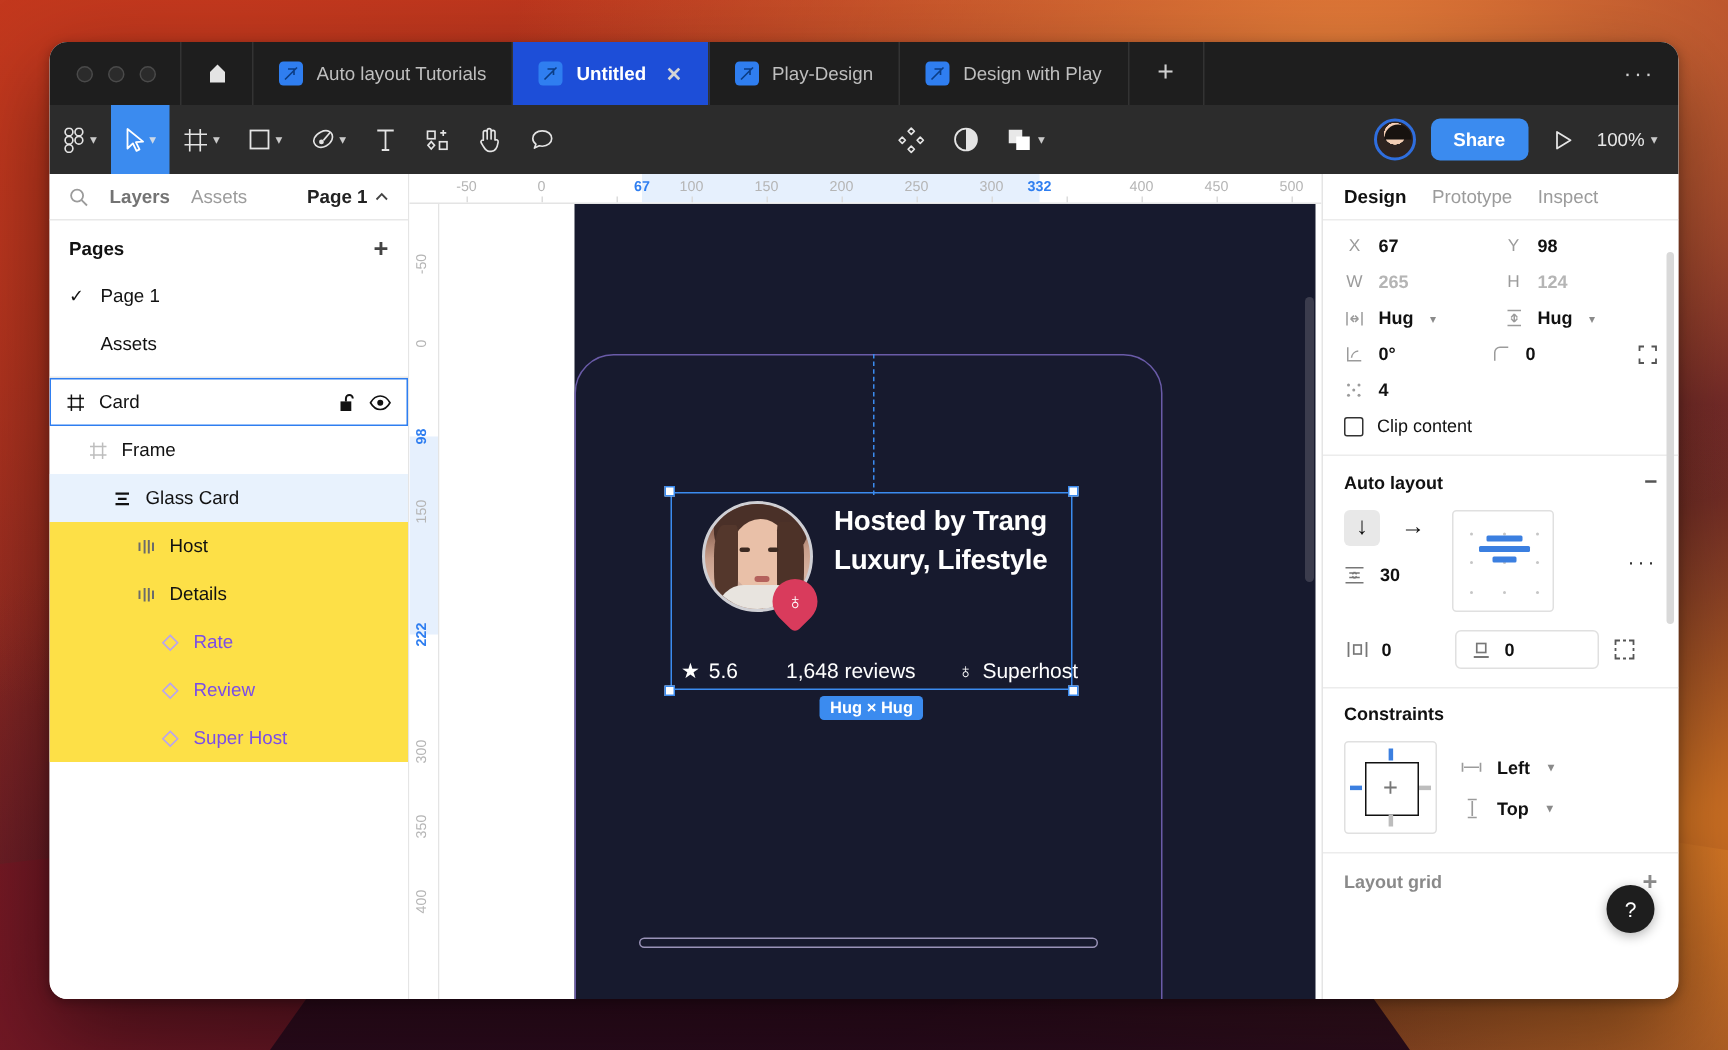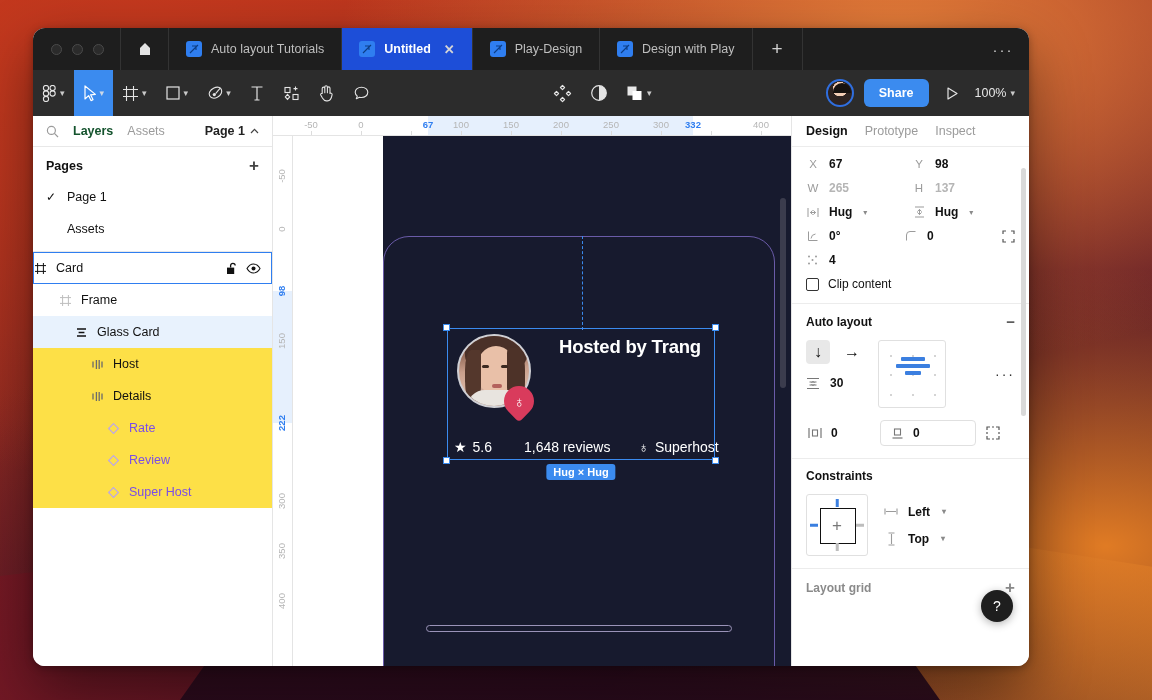--- a/index.html
+++ b/index.html
@@ -24,21 +24,21 @@
   .wf2 { right:0; bottom:0; width:560px; height:180px;
     background: linear-gradient(255deg, rgba(226,128,40,.55), rgba(90,26,28,.15));
     clip-path: polygon(0 100%, 46% 0%, 100% 26%, 100% 100%); }
   .wf3 { left:180px; bottom:0; width:760px; height:150px;
     background: linear-gradient(180deg, rgba(62,16,34,.75), rgba(40,10,28,.95));
     clip-path: polygon(14% 0%, 86% 0%, 100% 100%, 0 100%); }
 
   
   .window {
     position: absolute; left: 33px; top: 28px;
-    width: 996px; height: 638px;
+    width: 1086px; height: 638px;
     border-radius: 12px; overflow: hidden;
     background: #fff;
     box-shadow: 0 22px 60px rgba(0,0,0,.45), 0 2px 8px rgba(0,0,0,.3);
     display: flex; flex-direction: column;
   }
 
   
   .tabbar {
     height: 42px; background: #1e1e1e; display: flex; align-items: stretch;
     flex: 0 0 42px; position: relative;
@@ -83,21 +83,21 @@
 
   
   .bodyrow { flex:1; display:flex; min-height:0; }
 
   
   .leftpanel { width:240px; flex:0 0 240px; background:#fff; display:flex;
     flex-direction:column; border-right:1px solid #e5e5e5; }
   .lp-head { height:31px; display:flex; align-items:center; gap:14px; padding:0 13px;
     border-bottom:1px solid #e8e8e8; font-size:12.5px; }
   .lp-tab { color:#9b9b9b; }
-  .lp-tab.on { color:#14532d; font-weight:bold; }
+  .lp-tab.on { color:#737373; font-weight:bold; }
   .lp-page { margin-left:auto; display:flex; align-items:center; gap:5px; color:#222;
     font-weight:bold; }
   .pages-hdr { display:flex; align-items:center; padding:10px 13px 7px; font-size:12.5px;
     font-weight:bold; color:#111; }
   .pages-hdr .plus { margin-left:auto; color:#444; font-size:17px; line-height:1; }
   .page-row { height:32px; display:flex; align-items:center; padding:0 13px; font-size:12.5px;
     color:#111; gap:9px; }
   .page-row .chk { width:12px; font-size:12px; color:#111; }
   .lp-div { height:1px; background:#e8e8e8; margin-top:6px; }
   .layer { height:32px; display:flex; align-items:center; font-size:12.5px; color:#111;
@@ -136,21 +136,21 @@
     border:1px solid #9a93b8; border-radius:4px; }
   .guide-v { position:absolute; left:289px; top:100px; height:94px;
     border-left:1px dashed #3b8bef; }
 
   
   .card { position:absolute; left:154px; top:192px; width:268px; height:132px; }
   .card-sel { position:absolute; inset:0; border:1px solid #3b8bef; }
   .hnd { position:absolute; width:7px; height:7px; background:#fff; border:1px solid #3b8bef; }
   .hnd.tl{left:-4px;top:-4px;} .hnd.tr{right:-4px;top:-4px;}
   .hnd.bl{left:-4px;bottom:-4px;} .hnd.br{right:-4px;bottom:-4px;}
-  .card-top { position:absolute; left:10px; top:6px; display:flex; align-items:flex-start; gap:28px; }
+  .card-top { position:absolute; left:21px; top:6px; display:flex; align-items:flex-start; gap:14px; }
   .portrait { width:74px; height:74px; border-radius:50%; position:relative; flex:0 0 74px;
     border:2px solid #cfcfd4; overflow:hidden;
     background: linear-gradient(175deg,#6b4a3f 0%, #8d6352 22%, #c99f8c 48%, #d8b4a2 70%, #9a6f5d 100%); }
   .portrait .face { position:absolute; left:17px; top:10px; width:40px; height:48px;
     border-radius:50% 50% 46% 46%; background:#e9c0a8; }
   .portrait .hair { position:absolute; left:6px; top:-4px; width:62px; height:40px;
     border-radius:50% 50% 40% 40%; background:#4a3028; }
   .portrait .hairL { position:absolute; left:6px; top:14px; width:16px; height:52px;
     border-radius:40% 10% 30% 40%; background:#54372c; }
   .portrait .hairR { position:absolute; right:4px; top:12px; width:18px; height:56px;
@@ -440,21 +440,21 @@
         <span class="chk">✓</span>
         <span>Page 1</span>
       </div>
       <div class="page-row">
         <span class="chk"></span>
         <span>Assets</span>
       </div>
 
       <div class="lp-div"></div>
 
-      <div class="layer sel-outline" style="">
+      <div class="layer sel-outline" style="padding-left:10px">
         <svg width="13" height="13" viewBox="0 0 13 13">
           <path d="M3.6 1v11M9.4 1v11M1 3.6h11M1 9.4h11" stroke="#111" stroke-width="1"></path>
         </svg>
         <span class="lname">Card</span>
         <span class="layer-icons">
           <svg width="11" height="13" viewBox="0 0 11 13">
             <rect x="1" y="5.6" width="7.2" height="6.4" fill="#111"></rect>
             <path d="M4.6 5.6V3.6a2.3 2.3 0 0 1 4.6 0" fill="none" stroke="#111" stroke-width="1.3"></path>
           </svg>
           <svg width="15" height="11" viewBox="0 0 15 11">
@@ -576,20 +576,21 @@
                   <span class="face"></span>
                 <span class="hairL"></span>
                   <span class="hairR"></span>
                 <span class="eyeL"></span>
                   <span class="eyeR"></span>
                 <span class="lips"></span>
                   <span class="collar"></span>
               </div>
               <div>
                 <div class="card-title">Hosted by Trang</div>
+                <div class="card-title">Luxury, Lifestyle</div>
               </div>
               <div class="badge">
                 <span>♁</span>
               </div>
             </div>
 
             <div class="card-stats">
               <span class="stat rate">
                 <span>★</span>
                 <span>5.6</span>
@@ -630,21 +631,21 @@
           </div>
         </div>
 
         <div class="frow">
           <div class="fcell">
             <span class="flab">W</span>
             <span class="fval dim">265</span>
           </div>
           <div class="fcell">
             <span class="flab">H</span>
-            <span class="fval dim">137</span>
+            <span class="fval dim">124</span>
           </div>
         </div>
 
         <div class="frow">
           <div class="fcell">
             <span class="flab">
               <svg width="12" height="11" viewBox="0 0 12 11">
                   <path d="M1 1v9M11 1v9M3.4 5.5h5.2M3.4 5.5 5.6 3.4M3.4 5.5 5.6 7.6M8.6 5.5 6.4 3.4M8.6 5.5 6.4 7.6" stroke="#9b9b9b" stroke-width="1" fill="none"></path>
                 </svg>
             </span>

